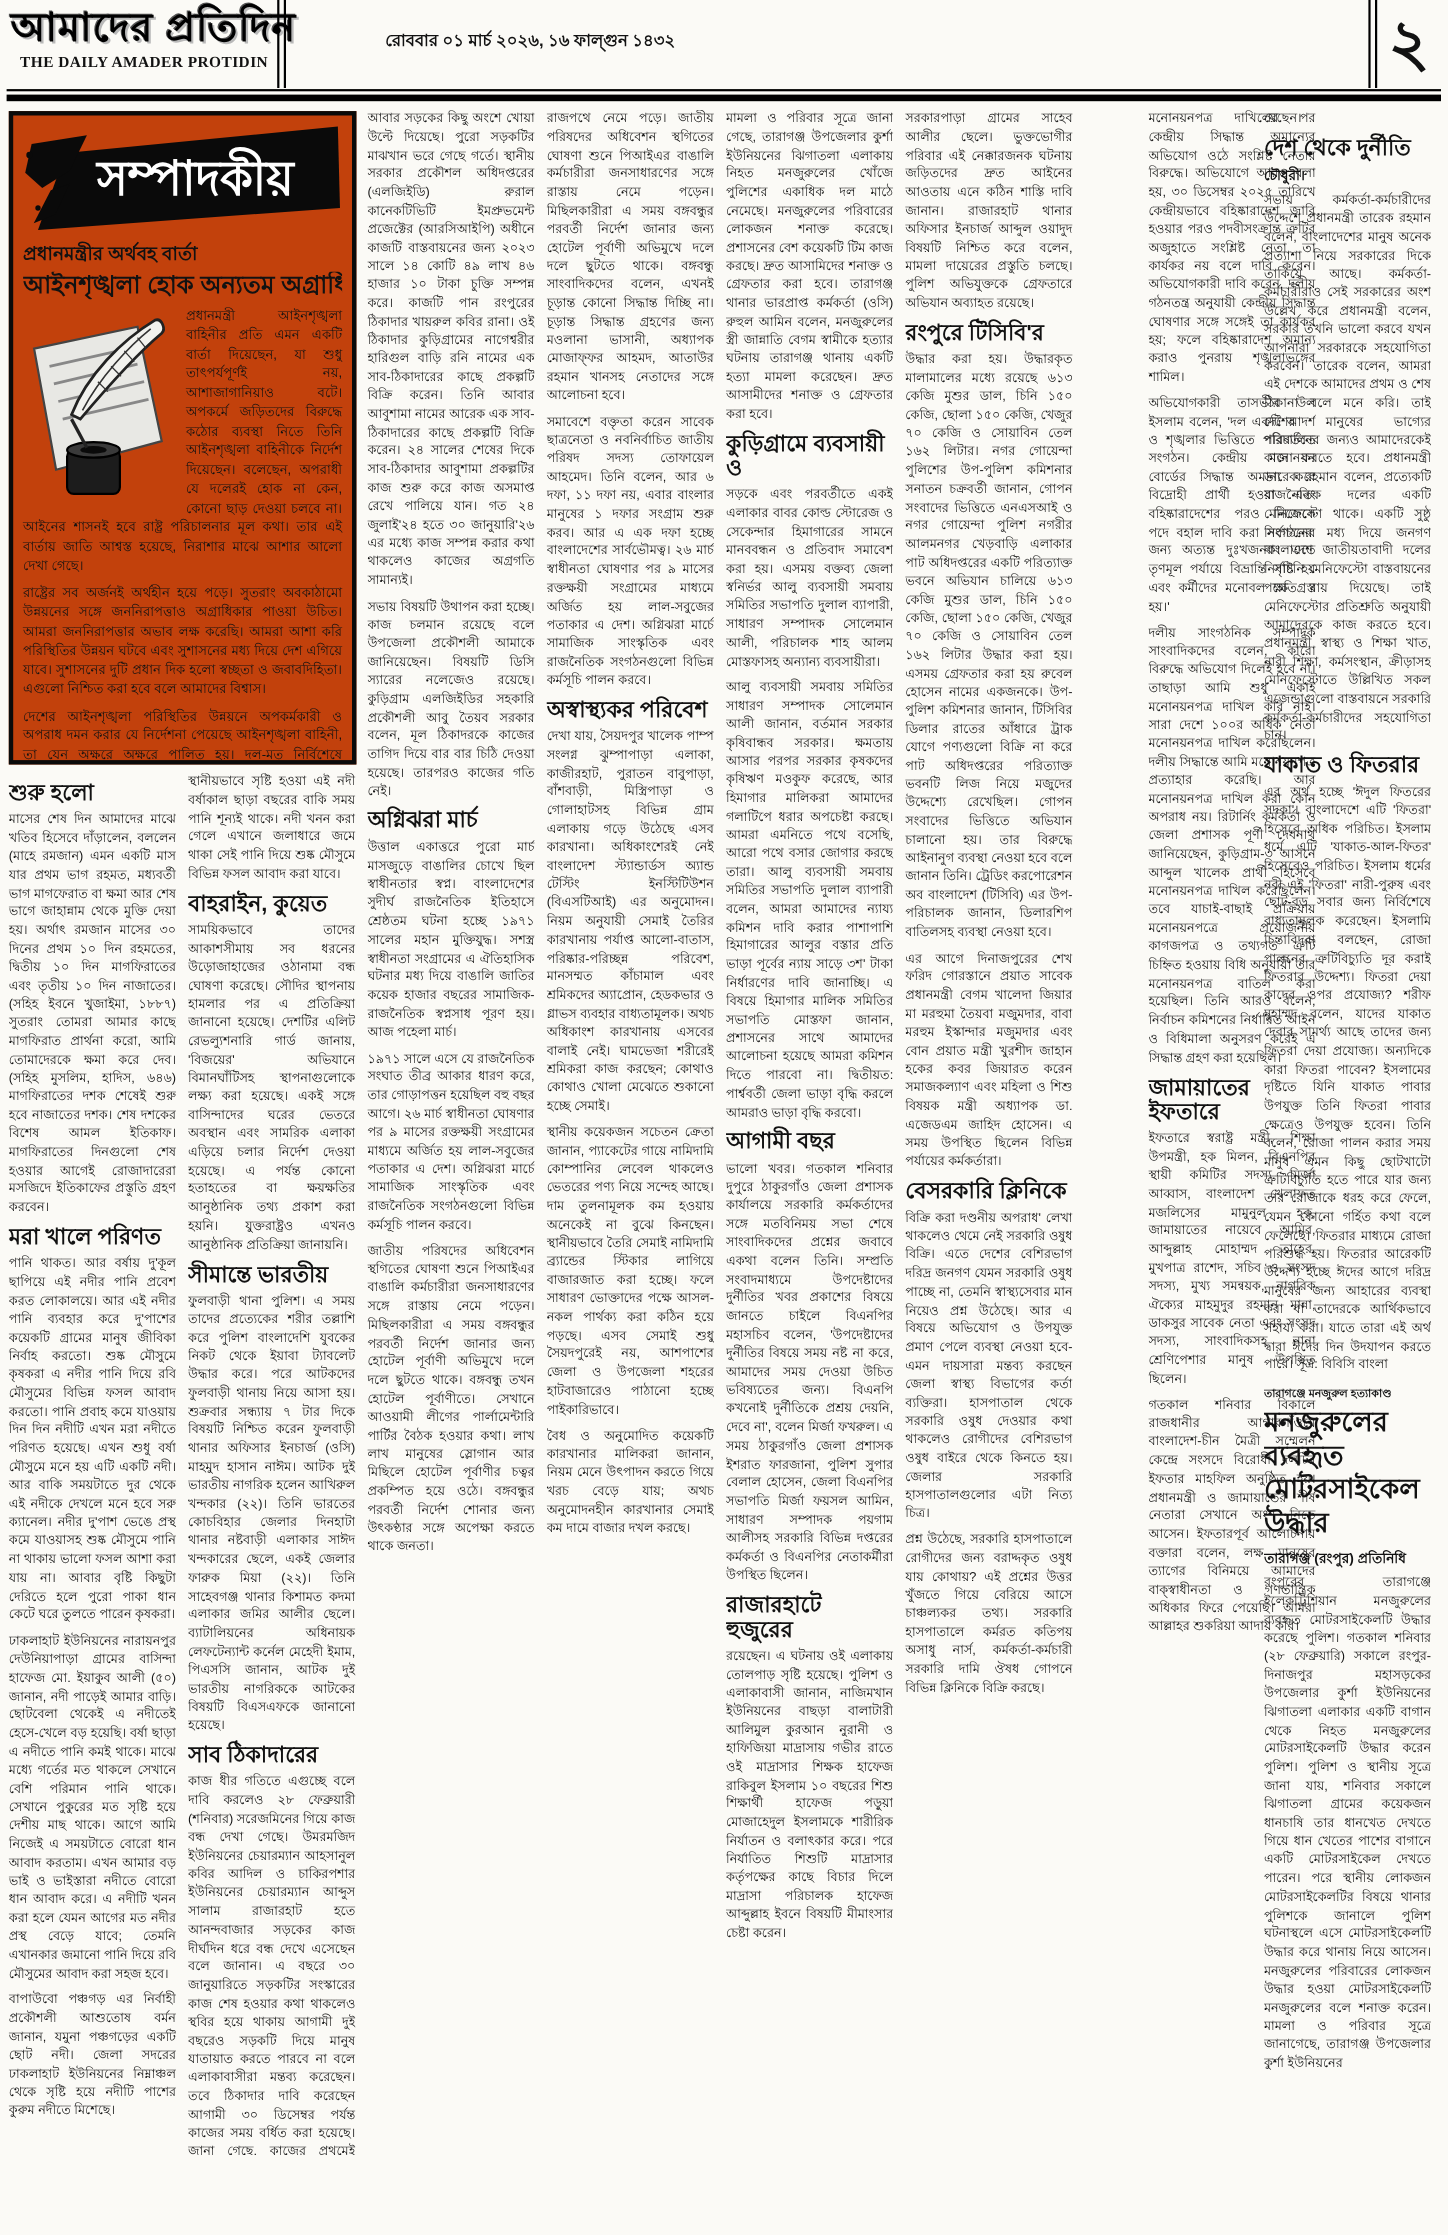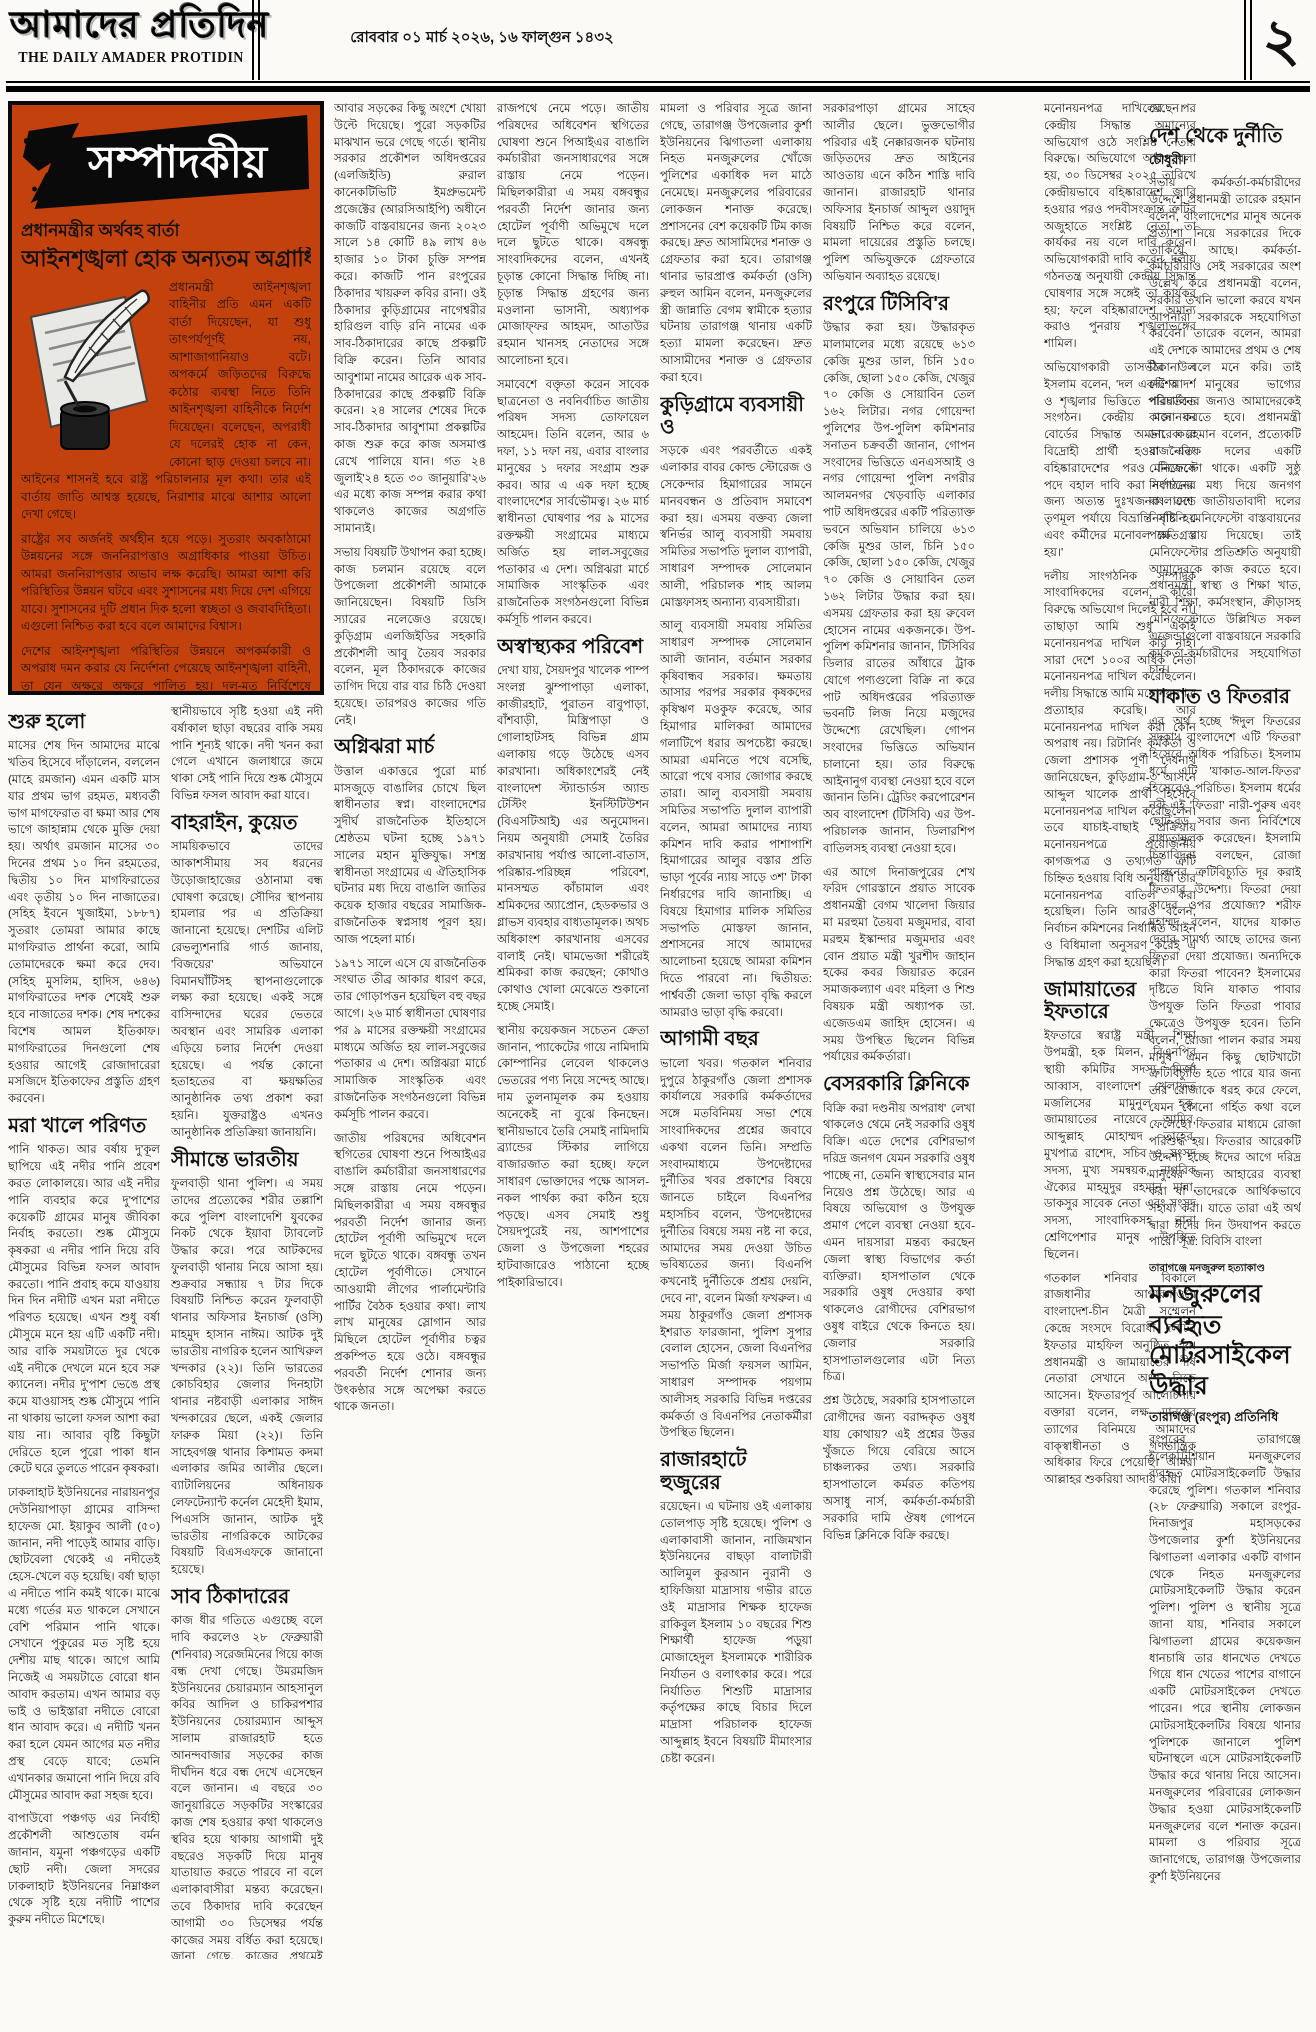--- a/index.html
+++ b/index.html
@@ -135,20 +135,21 @@
       <div class="seg-text">উত্তাল একাত্তরে পুরো মার্চ মাসজুড়ে বাঙালির চোখে ছিল স্বাধীনতার স্বপ্ন। বাংলাদেশের সুদীর্ঘ রাজনৈতিক ইতিহাসে শ্রেষ্ঠতম ঘটনা হচ্ছে ১৯৭১ সালের মহান মুক্তিযুদ্ধ। সশস্ত্র স্বাধীনতা সংগ্রামের এ ঐতিহাসিক ঘটনার মধ্য দিয়ে বাঙালি জাতির কয়েক হাজার বছরের সামাজিক-রাজনৈতিক স্বপ্নসাধ পূরণ হয়। আজ পহেলা মার্চ।</div>
       <div class="seg-text">১৯৭১ সালে এসে যে রাজনৈতিক সংঘাত তীব্র আকার ধারণ করে, তার গোড়াপত্তন হয়েছিল বহু বছর আগে। ২৬ মার্চ স্বাধীনতা ঘোষণার পর ৯ মাসের রক্তক্ষয়ী সংগ্রামের মাধ্যমে অর্জিত হয় লাল-সবুজের পতাকার এ দেশ। অগ্নিঝরা মার্চে সামাজিক সাংস্কৃতিক এবং রাজনৈতিক সংগঠনগুলো বিভিন্ন কর্মসূচি পালন করবে।</div>
       <div class="seg-text">জাতীয় পরিষদের অধিবেশন স্থগিতের ঘোষণা শুনে পিআইএর বাঙালি কর্মচারীরা জনসাধারণের সঙ্গে রাস্তায় নেমে পড়েন। মিছিলকারীরা এ সময় বঙ্গবন্ধুর পরবর্তী নির্দেশ জানার জন্য হোটেল পূর্বাণী অভিমুখে দলে দলে ছুটতে থাকে। বঙ্গবন্ধু তখন হোটেল পূর্বাণীতে। সেখানে আওয়ামী লীগের পার্লামেন্টারি পার্টির বৈঠক হওয়ার কথা। লাখ লাখ মানুষের স্লোগান আর মিছিলে হোটেল পূর্বাণীর চত্বর প্রকম্পিত হয়ে ওঠে। বঙ্গবন্ধুর পরবর্তী নির্দেশ শোনার জন্য উৎকণ্ঠার সঙ্গে অপেক্ষা করতে থাকে জনতা।</div>
     </div>
     <div class="col" style="left: 497px; top: 100px; height: 1859px;">
       <div class="seg-text">রাজপথে নেমে পড়ে। জাতীয় পরিষদের অধিবেশন স্থগিতের ঘোষণা শুনে পিআইএর বাঙালি কর্মচারীরা জনসাধারণের সঙ্গে রাস্তায় নেমে পড়েন। মিছিলকারীরা এ সময় বঙ্গবন্ধুর পরবর্তী নির্দেশ জানার জন্য হোটেল পূর্বাণী অভিমুখে দলে দলে ছুটতে থাকে। বঙ্গবন্ধু সাংবাদিকদের বলেন, এখনই চূড়ান্ত কোনো সিদ্ধান্ত দিচ্ছি না। চূড়ান্ত সিদ্ধান্ত গ্রহণের জন্য মওলানা ভাসানী, অধ্যাপক মোজাফ্ফর আহমদ, আতাউর রহমান খানসহ নেতাদের সঙ্গে আলোচনা হবে।</div>
       <div class="seg-text">সমাবেশে বক্তৃতা করেন সাবেক ছাত্রনেতা ও নবনির্বাচিত জাতীয় পরিষদ সদস্য তোফায়েল আহমেদ। তিনি বলেন, আর ৬ দফা, ১১ দফা নয়, এবার বাংলার মানুষের ১ দফার সংগ্রাম শুরু করব। আর এ এক দফা হচ্ছে বাংলাদেশের সার্বভৌমত্ব। ২৬ মার্চ স্বাধীনতা ঘোষণার পর ৯ মাসের রক্তক্ষয়ী সংগ্রামের মাধ্যমে অর্জিত হয় লাল-সবুজের পতাকার এ দেশ। অগ্নিঝরা মার্চে সামাজিক সাংস্কৃতিক এবং রাজনৈতিক সংগঠনগুলো বিভিন্ন কর্মসূচি পালন করবে।</div>
       <div class="seg-head">অস্বাস্থ্যকর পরিবেশ</div>
       <div class="seg-text">দেখা যায়, সৈয়দপুর খালেক পাম্প সংলগ্ন ঝুম্পাপাড়া এলাকা, কাজীরহাট, পুরাতন বাবুপাড়া, বাঁশবাড়ী, মিস্ত্রিপাড়া ও গোলাহাটসহ বিভিন্ন গ্রাম এলাকায় গড়ে উঠেছে এসব কারখানা। অধিকাংশেরই নেই বাংলাদেশ স্ট্যান্ডার্ডস অ্যান্ড টেস্টিং ইনস্টিটিউশন (বিএসটিআই) এর অনুমোদন। নিয়ম অনুযায়ী সেমাই তৈরির কারখানায় পর্যাপ্ত আলো-বাতাস, পরিষ্কার-পরিচ্ছন্ন পরিবেশ, মানসম্মত কাঁচামাল এবং শ্রমিকদের অ্যাপ্রোন, হেডকভার ও গ্লাভস ব্যবহার বাধ্যতামূলক। অথচ অধিকাংশ কারখানায় এসবের বালাই নেই। ঘামভেজা শরীরেই শ্রমিকরা কাজ করছেন; কোথাও কোথাও খোলা মেঝেতে শুকানো হচ্ছে সেমাই।</div>
       <div class="seg-text">স্থানীয় কয়েকজন সচেতন ক্রেতা জানান, প্যাকেটের গায়ে নামিদামি কোম্পানির লেবেল থাকলেও ভেতরের পণ্য নিয়ে সন্দেহ আছে। দাম তুলনামূলক কম হওয়ায় অনেকেই না বুঝে কিনছেন। স্থানীয়ভাবে তৈরি সেমাই নামিদামি ব্র্যান্ডের স্টিকার লাগিয়ে বাজারজাত করা হচ্ছে। ফলে সাধারণ ভোক্তাদের পক্ষে আসল-নকল পার্থক্য করা কঠিন হয়ে পড়ছে। এসব সেমাই শুধু সৈয়দপুরেই নয়, আশপাশের জেলা ও উপজেলা শহরের হাটবাজারেও পাঠানো হচ্ছে পাইকারিভাবে।</div>
+      <div class="seg-text">বৈধ ও অনুমোদিত কয়েকটি কারখানার মালিকরা জানান, নিয়ম মেনে উৎপাদন করতে গিয়ে খরচ বেড়ে যায়; অথচ অনুমোদনহীন কারখানার সেমাই কম দামে বাজার দখল করছে।</div>
     </div>
     <div class="col" style="left: 660px; top: 100px; height: 1859px;">
       <div class="seg-text">মামলা ও পরিবার সূত্রে জানা গেছে, তারাগঞ্জ উপজেলার কুর্শা ইউনিয়নের ঝিগাতলা এলাকায় নিহত মনজুরুলের খোঁজে পুলিশের একাধিক দল মাঠে নেমেছে। মনজুরুলের পরিবারের লোকজন শনাক্ত করেছে। প্রশাসনের বেশ কয়েকটি টিম কাজ করছে। দ্রুত আসামিদের শনাক্ত ও গ্রেফতার করা হবে। তারাগঞ্জ থানার ভারপ্রাপ্ত কর্মকর্তা (ওসি) রুহুল আমিন বলেন, মনজুরুলের স্ত্রী জান্নাতি বেগম স্বামীকে হত্যার ঘটনায় তারাগঞ্জ থানায় একটি হত্যা মামলা করেছেন। দ্রুত আসামীদের শনাক্ত ও গ্রেফতার করা হবে।</div>
       <div class="seg-head">কুড়িগ্রামে ব্যবসায়ী ও</div>
       <div class="seg-text">সড়কে এবং পরবর্তীতে একই এলাকার বাবর কোল্ড স্টোরেজ ও সেকেন্দার হিমাগারের সামনে মানববন্ধন ও প্রতিবাদ সমাবেশ করা হয়। এসময় বক্তব্য জেলা স্বনির্ভর আলু ব্যবসায়ী সমবায় সমিতির সভাপতি দুলাল ব্যাপারী, সাধারণ সম্পাদক সোলেমান আলী, পরিচালক শাহ আলম মোস্তফাসহ অন্যান্য ব্যবসায়ীরা।</div>
       <div class="seg-text">আলু ব্যবসায়ী সমবায় সমিতির সাধারণ সম্পাদক সোলেমান আলী জানান, বর্তমান সরকার কৃষিবান্ধব সরকার। ক্ষমতায় আসার পরপর সরকার কৃষকদের কৃষিঋণ মওকুফ করেছে, আর হিমাগার মালিকরা আমাদের গলাটিপে ধরার অপচেষ্টা করছে। আমরা এমনিতে পথে বসেছি, আরো পথে বসার জোগার করছে তারা। আলু ব্যবসায়ী সমবায় সমিতির সভাপতি দুলাল ব্যাপারী বলেন, আমরা আমাদের ন্যায্য কমিশন দাবি করার পাশাপাশি হিমাগারের আলুর বস্তার প্রতি ভাড়া পূর্বের ন্যায় সাড়ে ৩শ' টাকা নির্ধারণের দাবি জানাচ্ছি। এ বিষয়ে হিমাগার মালিক সমিতির সভাপতি মোস্তফা জানান, প্রশাসনের সাথে আমাদের আলোচনা হয়েছে আমরা কমিশন দিতে পারবো না। দ্বিতীয়ত: পার্শ্ববর্তী জেলা ভাড়া বৃদ্ধি করলে আমরাও ভাড়া বৃদ্ধি করবো।</div>
       <div class="seg-head">আগামী বছর</div>
       <div class="seg-text">ভালো খবর। গতকাল শনিবার দুপুরে ঠাকুরগাঁও জেলা প্রশাসক কার্যালয়ে সরকারি কর্মকর্তাদের সঙ্গে মতবিনিময় সভা শেষে সাংবাদিকদের প্রশ্নের জবাবে একথা বলেন তিনি। সম্প্রতি সংবাদমাধ্যমে উপদেষ্টাদের দুর্নীতির খবর প্রকাশের বিষয়ে জানতে চাইলে বিএনপির মহাসচিব বলেন, 'উপদেষ্টাদের দুর্নীতির বিষয়ে সময় নষ্ট না করে, আমাদের সময় দেওয়া উচিত ভবিষ্যতের জন্য। বিএনপি কখনোই দুর্নীতিকে প্রশ্রয় দেয়নি, দেবে না', বলেন মির্জা ফখরুল। এ সময় ঠাকুরগাঁও জেলা প্রশাসক ইশরাত ফারজানা, পুলিশ সুপার বেলাল হোসেন, জেলা বিএনপির সভাপতি মির্জা ফয়সল আমিন, সাধারণ সম্পাদক পয়গাম আলীসহ সরকারি বিভিন্ন দপ্তরের কর্মকর্তা ও বিএনপির নেতাকর্মীরা উপস্থিত ছিলেন।</div>
       <div class="seg-head">রাজারহাটে হুজুরের</div>
       <div class="seg-text">রয়েছেন। এ ঘটনায় ওই এলাকায় তোলপাড় সৃষ্টি হয়েছে। পুলিশ ও এলাকাবাসী জানান, নাজিমখান ইউনিয়নের বাছড়া বালাটারী আলিমুল কুরআন নুরানী ও হাফিজিয়া মাদ্রাসায় গভীর রাতে ওই মাদ্রাসার শিক্ষক হাফেজ রাকিবুল ইসলাম ১০ বছরের শিশু শিক্ষার্থী হাফেজ পড়ুয়া মোজাহেদুল ইসলামকে শারীরিক নির্যাতন ও বলাৎকার করে। পরে নির্যাতিত শিশুটি মাদ্রাসার কর্তৃপক্ষের কাছে বিচার দিলে মাদ্রাসা পরিচালক হাফেজ আব্দুল্লাহ ইবনে বিষয়টি মীমাংসার চেষ্টা করেন।</div>

